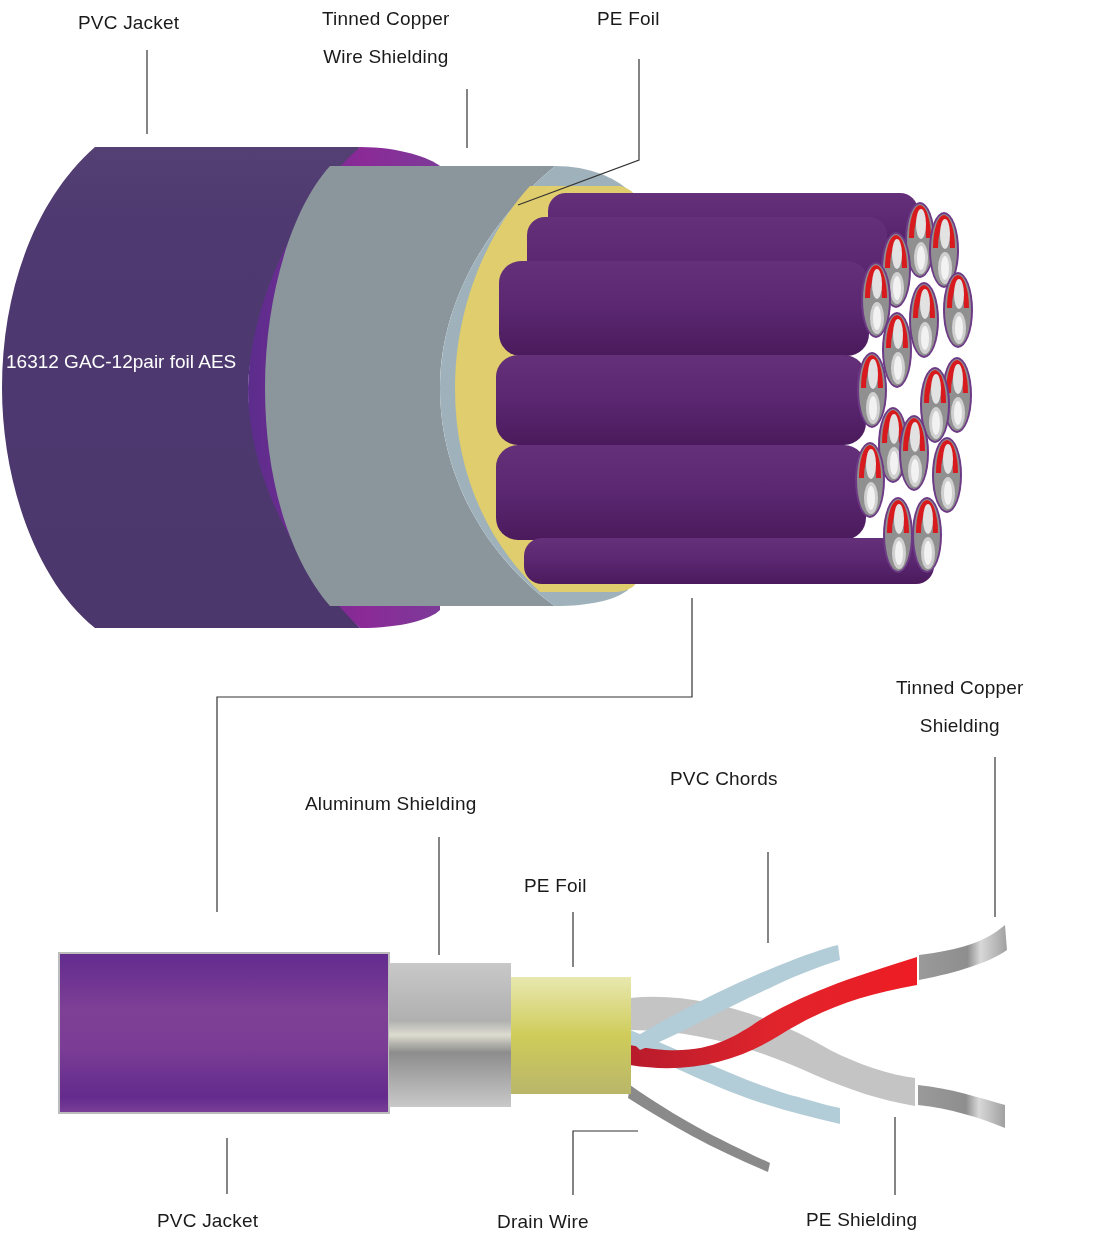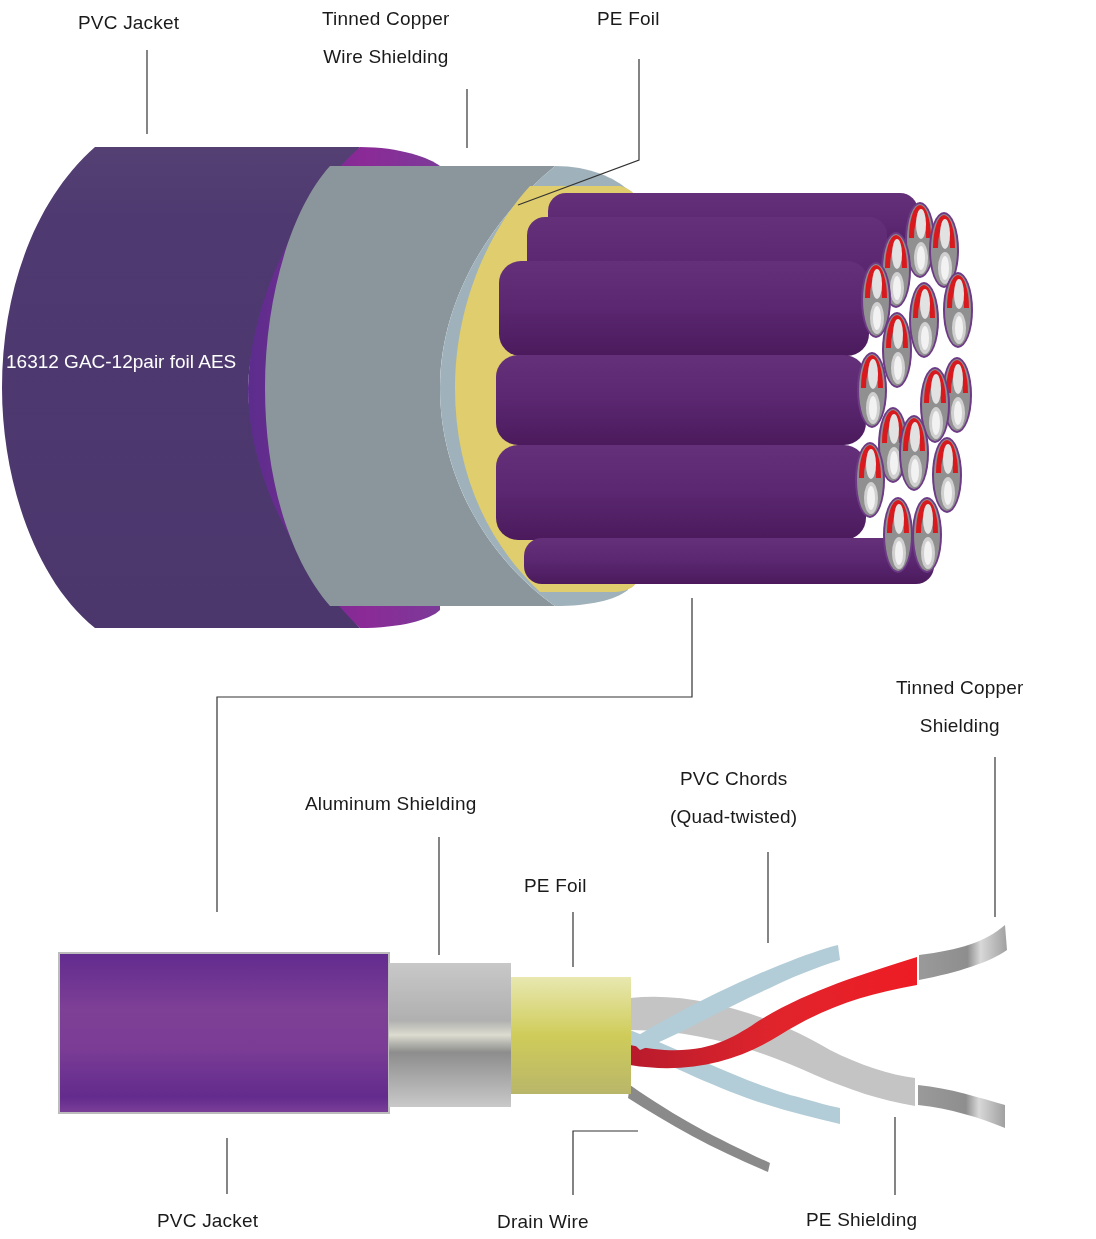--- a/index.html
+++ b/index.html
@@ -159,20 +159,19 @@
   <div>Wire Shielding</div>
 </div>
 <div class="lbl" style="left:597px; top:0px;">PE Foil</div>
 
 <div class="lbl" style="left:896px; top:669px;">
   <div>Tinned Copper</div>
   <div>Shielding</div>
 </div>
 <div class="lbl" style="left:658px; top:760px;margin-left:12px;">
   <div>PVC Chords</div>
-  <div>(Quad-twisted)</div>
 </div>
 <div class="lbl" style="left:305px; top:785px;">Aluminum Shielding</div>
 <div class="lbl" style="left:524px; top:867px;">PE Foil</div>
 
 <div class="lbl" style="left:157px; top:1202px;">PVC Jacket</div>
 <div class="lbl" style="left:497px; top:1203px;">Drain Wire</div>
 <div class="lbl" style="left:806px; top:1201px;">PE Shielding</div>
 
 </body></html>

